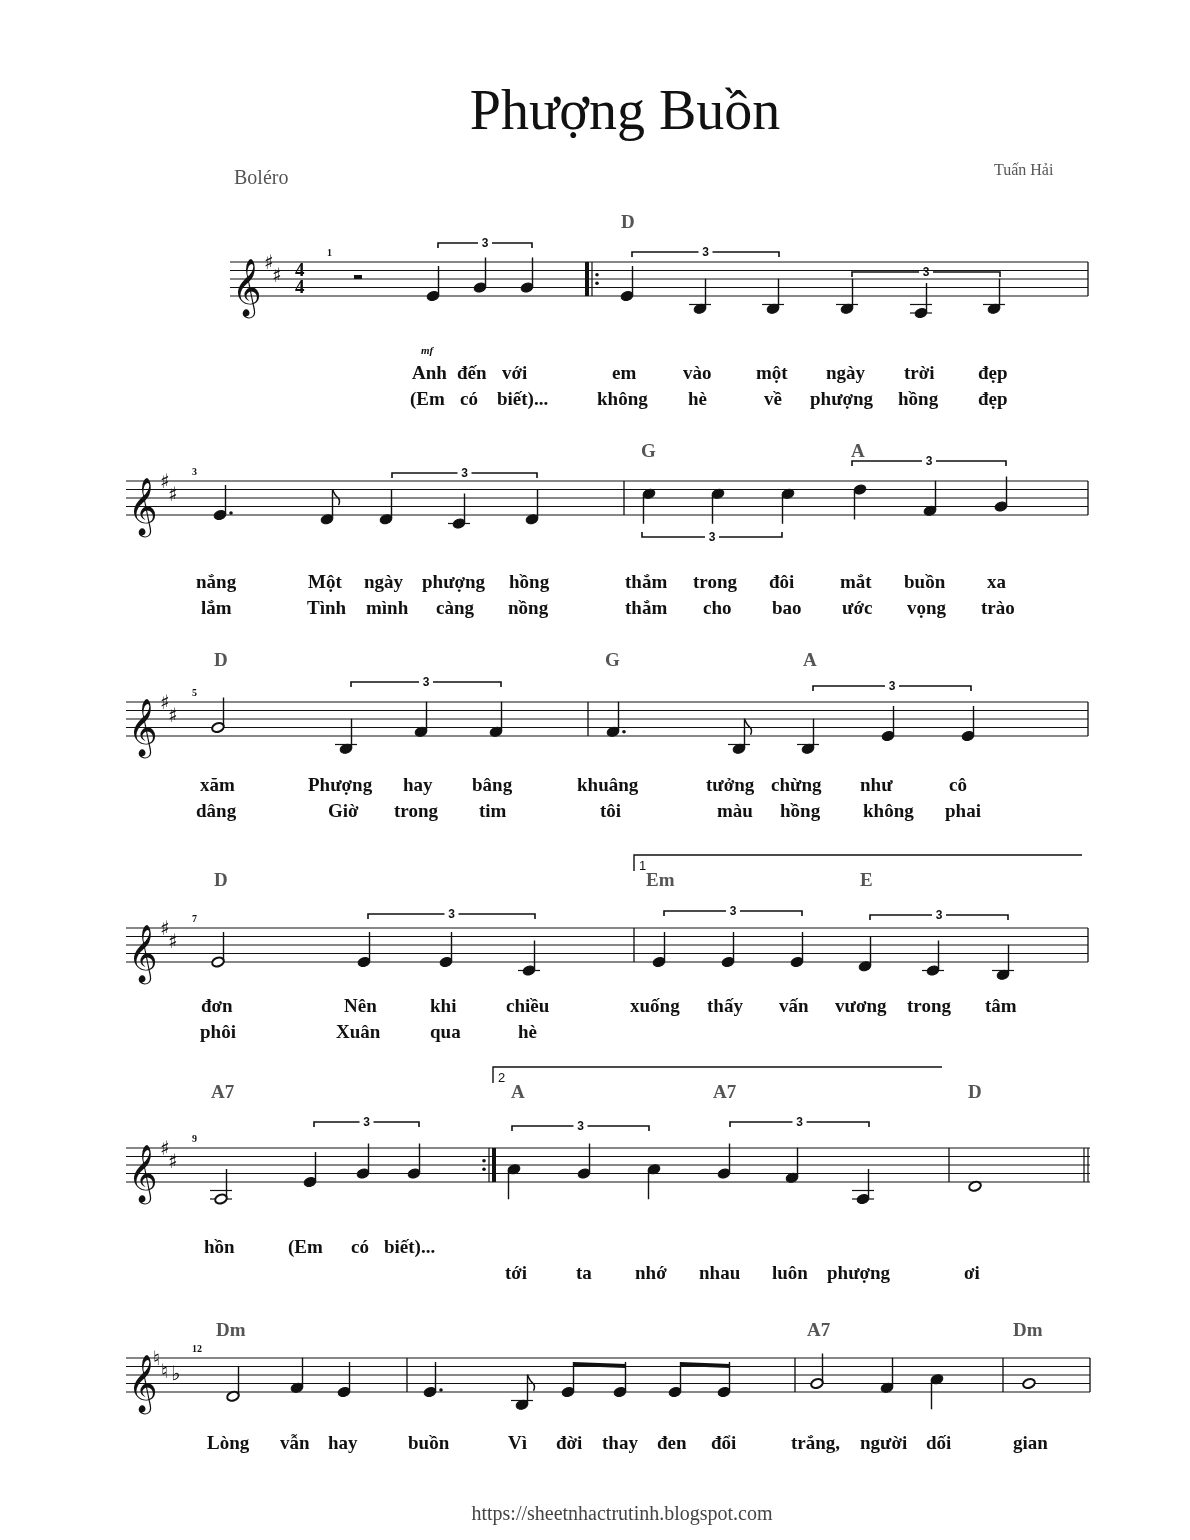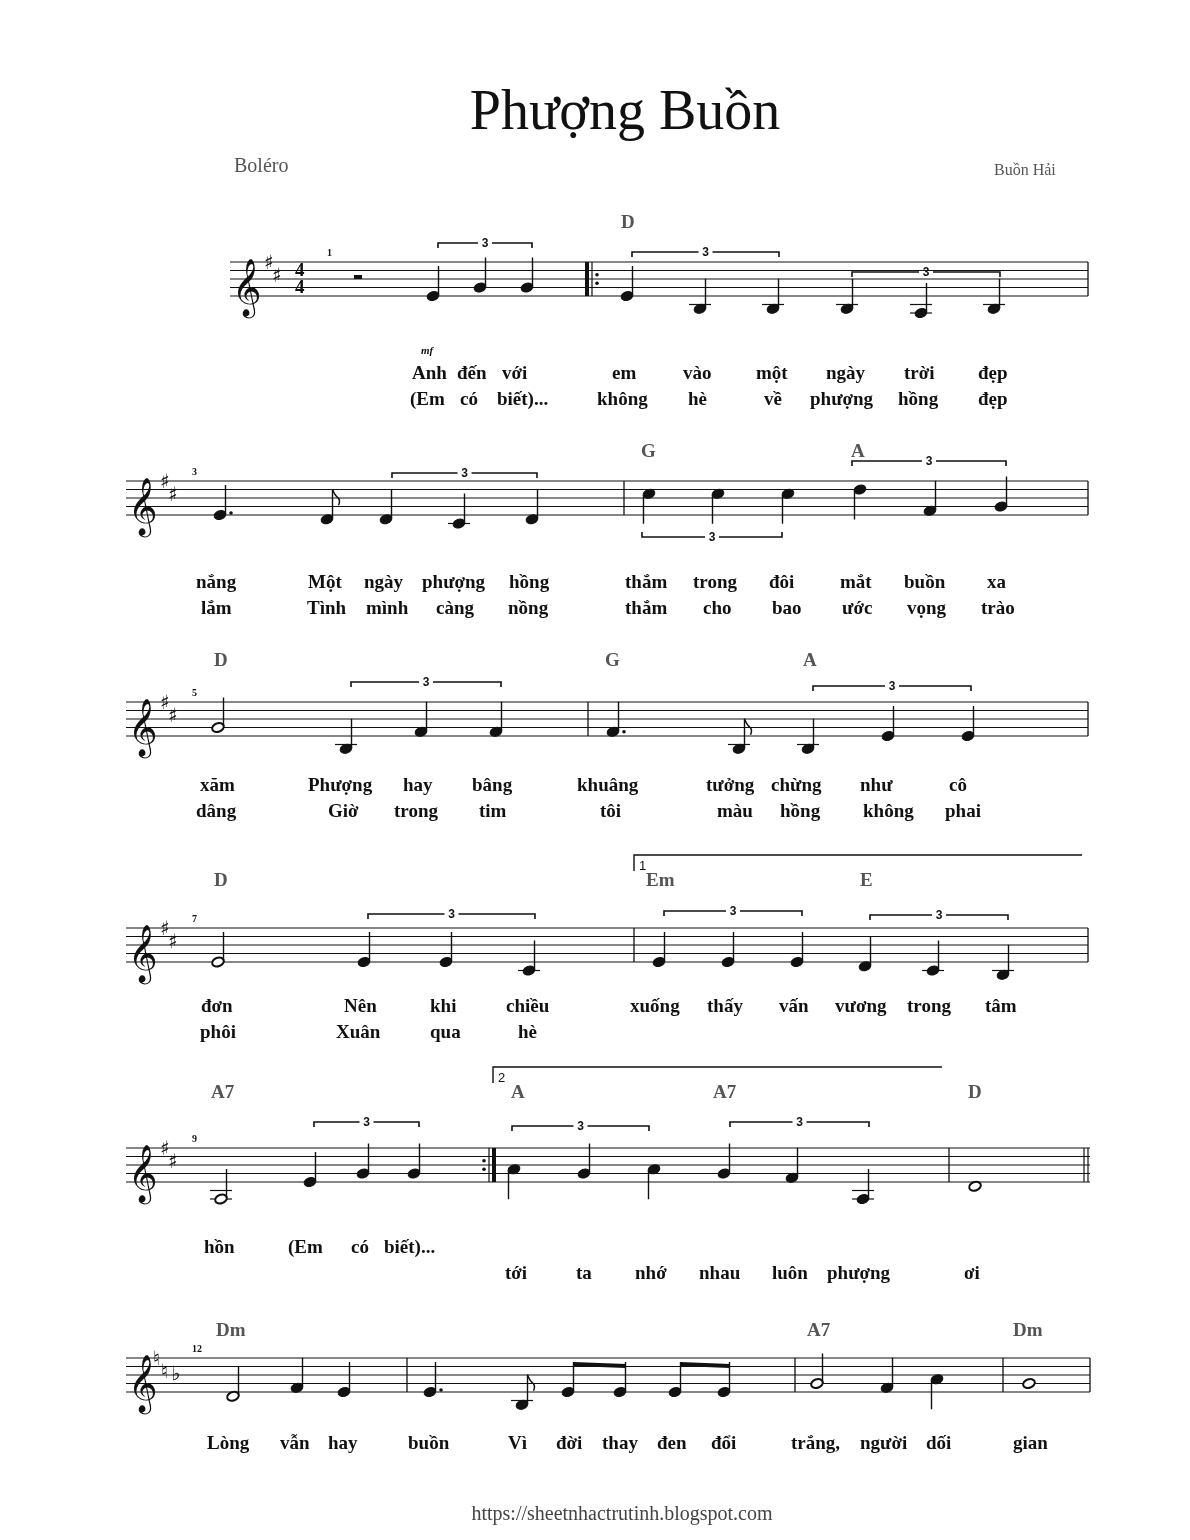--- a/index.html
+++ b/index.html
@@ -1,40 +1,40 @@
 <!DOCTYPE html>
 <html><head>
   <meta charset="utf-8">
   <style>
     html, body { margin: 0; padding: 0; background: #ffffff; }
     body { width: 1190px; height: 1540px; position: relative; overflow: hidden;
            font-family: "Liberation Serif", serif; color: #111; }
     .title { position: absolute; left: 0; width: 1250px; top: 78px; text-align: center;
              font-size: 56px; font-family: "Liberation Serif", serif; color: #111; }
-    .style-label { position: absolute; left: 234px; top: 154px; font-size: 20px; color: #555;
+    .style-label { position: absolute; left: 234px; top: 166px; font-size: 20px; color: #555;
                    font-family: "Liberation Serif", serif; }
     .composer { position: absolute; left: 994px; top: 161px; font-size: 16px; color: #555;
                 font-family: "Liberation Serif", serif; }
     .footer { position: absolute; left: 0; width: 1244px; top: 1502px; text-align: center;
               font-size: 20px; color: #444; font-family: "Liberation Serif", serif; }
     svg.score { position: absolute; left: 0; top: 0; }
     .chord { font-family: "Liberation Serif", serif; font-weight: bold; font-size: 19px; fill: #555; }
     .lyric { font-family: "Liberation Serif", serif; font-weight: bold; font-size: 19px; fill: #111; }
     .mnum { font-family: "Liberation Serif", serif; font-weight: bold; font-size: 10px; fill: #111; }
     .tup { font-family: "Liberation Sans", sans-serif; font-weight: bold; font-size: 12px; fill: #111; }
     .volta { font-family: "Liberation Sans", sans-serif; font-size: 13px; fill: #111; }
     .dyn { font-family: "Liberation Serif", serif; font-style: italic; font-weight: bold; font-size: 11px; fill: #111; }
     .glyph { font-family: "DejaVu Sans", sans-serif; fill: #111; }
   </style>
 </head>
 <body>
 
 <div class="title">Phượng Buồn</div>
 <div class="style-label">Boléro</div>
-<div class="composer">Buồn Hải</div>
+<div class="composer">Tuấn Hải</div>
 
 <svg class="score" id="score" width="1190" height="1540" viewBox="0 0 1190 1540" xmlns="http://www.w3.org/2000/svg">
     <g>
       <line x1="230" x2="1088" y1="262" y2="262" stroke="#111" stroke-width="1.2"></line>
       <line x1="230" x2="1088" y1="270.5" y2="270.5" stroke="#111" stroke-width="1.2"></line>
       <line x1="230" x2="1088" y1="279" y2="279" stroke="#111" stroke-width="1.2"></line>
       <line x1="230" x2="1088" y1="287.5" y2="287.5" stroke="#111" stroke-width="1.2"></line>
       <line x1="230" x2="1088" y1="296" y2="296" stroke="#111" stroke-width="1.2"></line>
       <text x="232" y="304" class="glyph" font-size="50">𝄞</text>
       <text x="264" y="269" class="glyph" font-size="20">♯</text>

